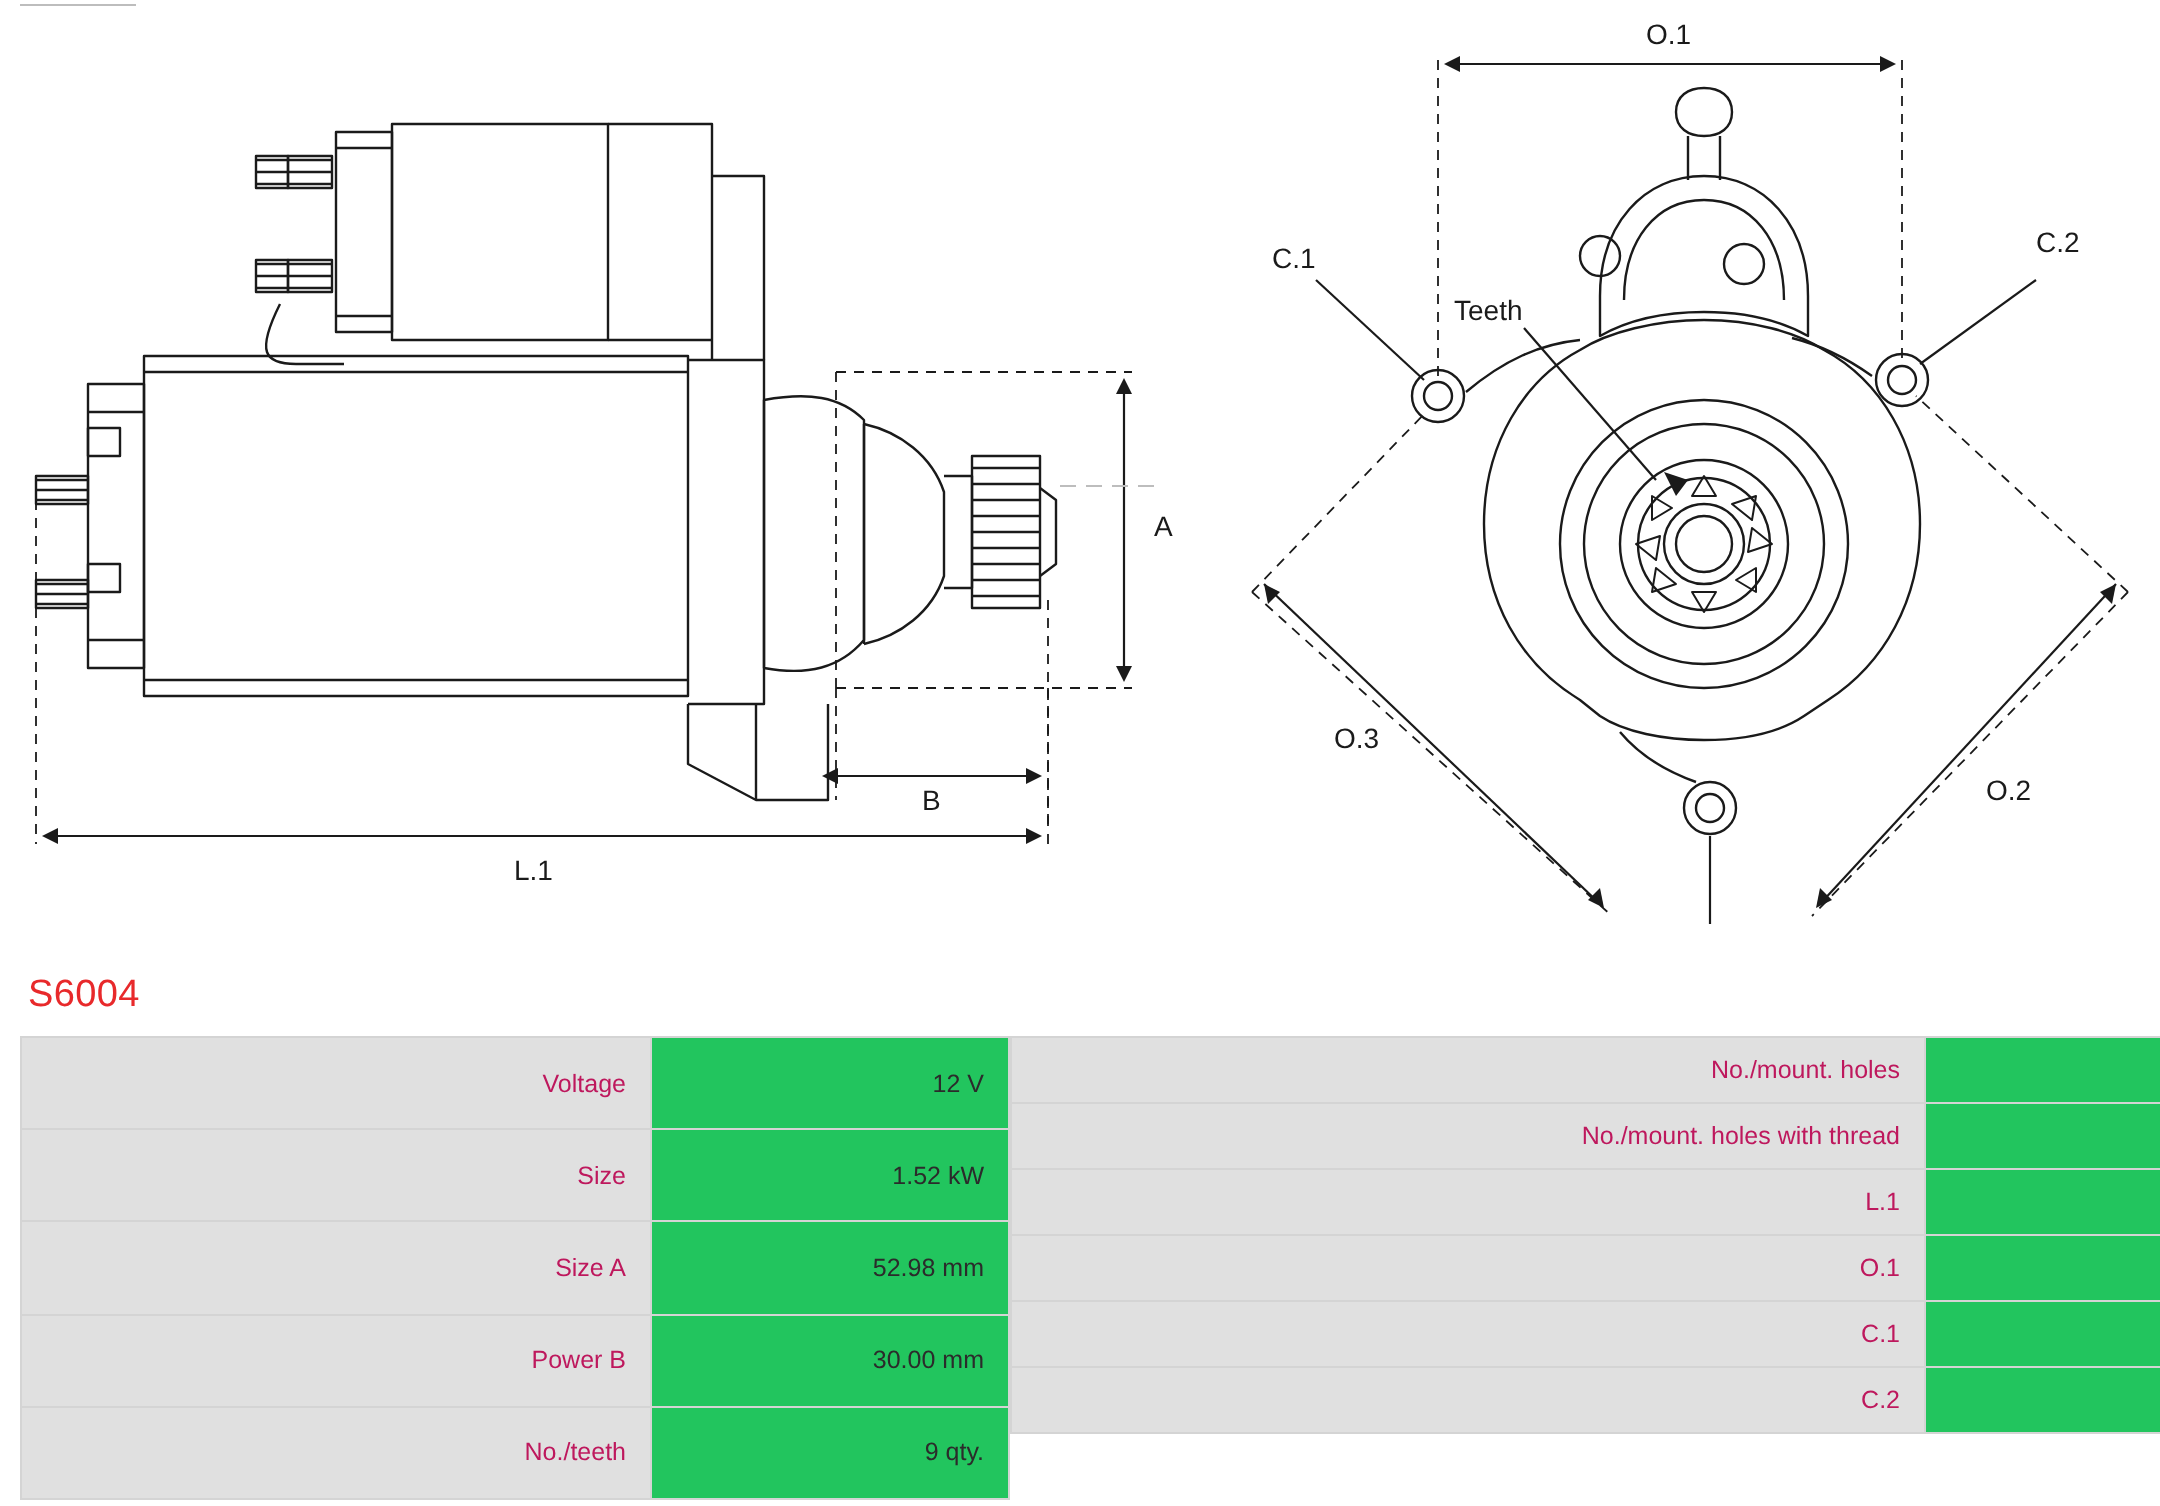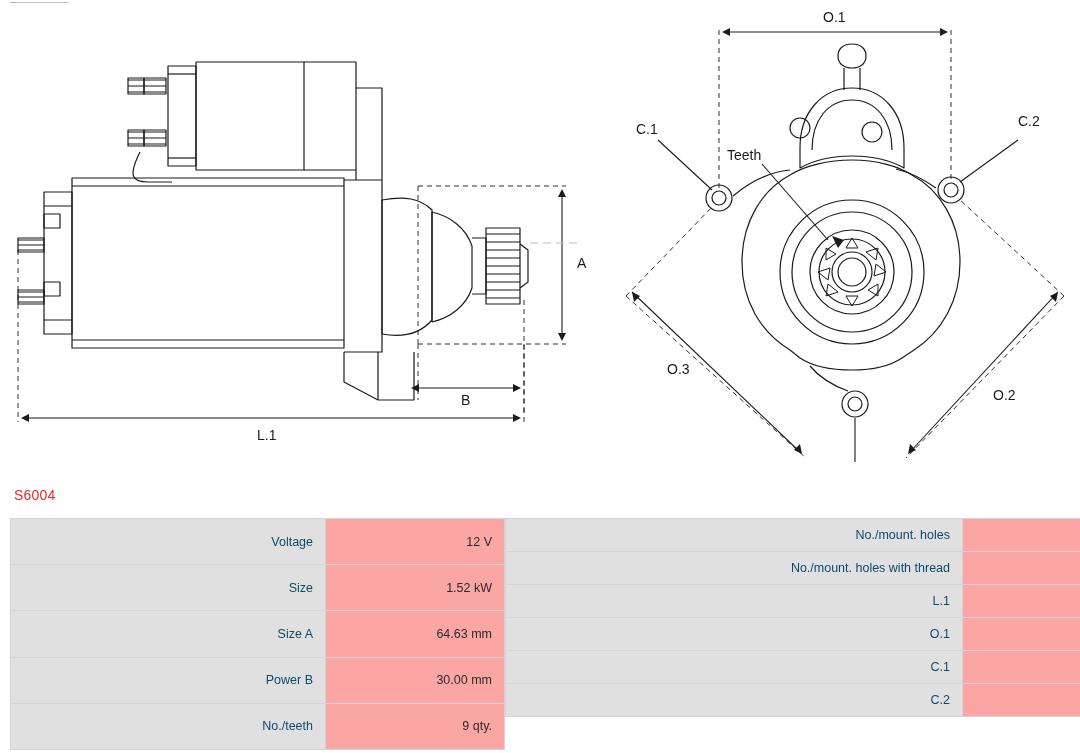--- a/index.html
+++ b/index.html
@@ -32,21 +32,21 @@
     position: absolute;
     left: 0;
     top: 0;
     width: 1080px;
     height: 470px;
   }
   .part-code {
     position: absolute;
     left: 14px;
     top: 487px;
-    font-size: 14px;
+    font-size: 19px;
     color: #e8292b;
     font-family: "Liberation Sans", sans-serif;
     letter-spacing: 0.2px;
   }
   .spec-tables {
     position: absolute;
     left: 10px;
     top: 518px;
     width: 1060px;
     display: flex;
@@ -62,24 +62,24 @@
     border: 1px solid #d4d4d4;
     height: 32px;
     font-size: 12.5px;
     padding: 0 12px;
     vertical-align: middle;
     background: #ffffff;
   }
   table.spec td.label {
     background: #e0e0e0;
     text-align: right;
-    color: #0c4a6e;
+    color: #be185d;
   }
   table.spec td.value {
-    background: #fca5a5;
+    background: #22c55e;
     text-align: right;
     color: #2b2b2b;
   }
   table.spec.left td.label { width: 290px; }
   table.spec.left td.value { width: 154px; }
   table.spec.right td.label { width: 432px; }
   table.spec.right td.value { width: 180px; }
   table.spec td.empty {
     background: #ffffff;
     border: 1px solid #ffffff;
@@ -286,21 +286,21 @@
         <tr>
           <td class="label">Voltage</td>
           <td class="value">12 V</td>
         </tr>
         <tr>
           <td class="label">Size</td>
           <td class="value">1.52 kW</td>
         </tr>
         <tr>
           <td class="label">Size A</td>
-          <td class="value">64.63 mm</td>
+          <td class="value">52.98 mm</td>
         </tr>
         <tr>
           <td class="label">Power B</td>
           <td class="value">30.00 mm</td>
         </tr>
         <tr>
           <td class="label">No./teeth</td>
           <td class="value">9 qty.</td>
         </tr>
       </tbody>

